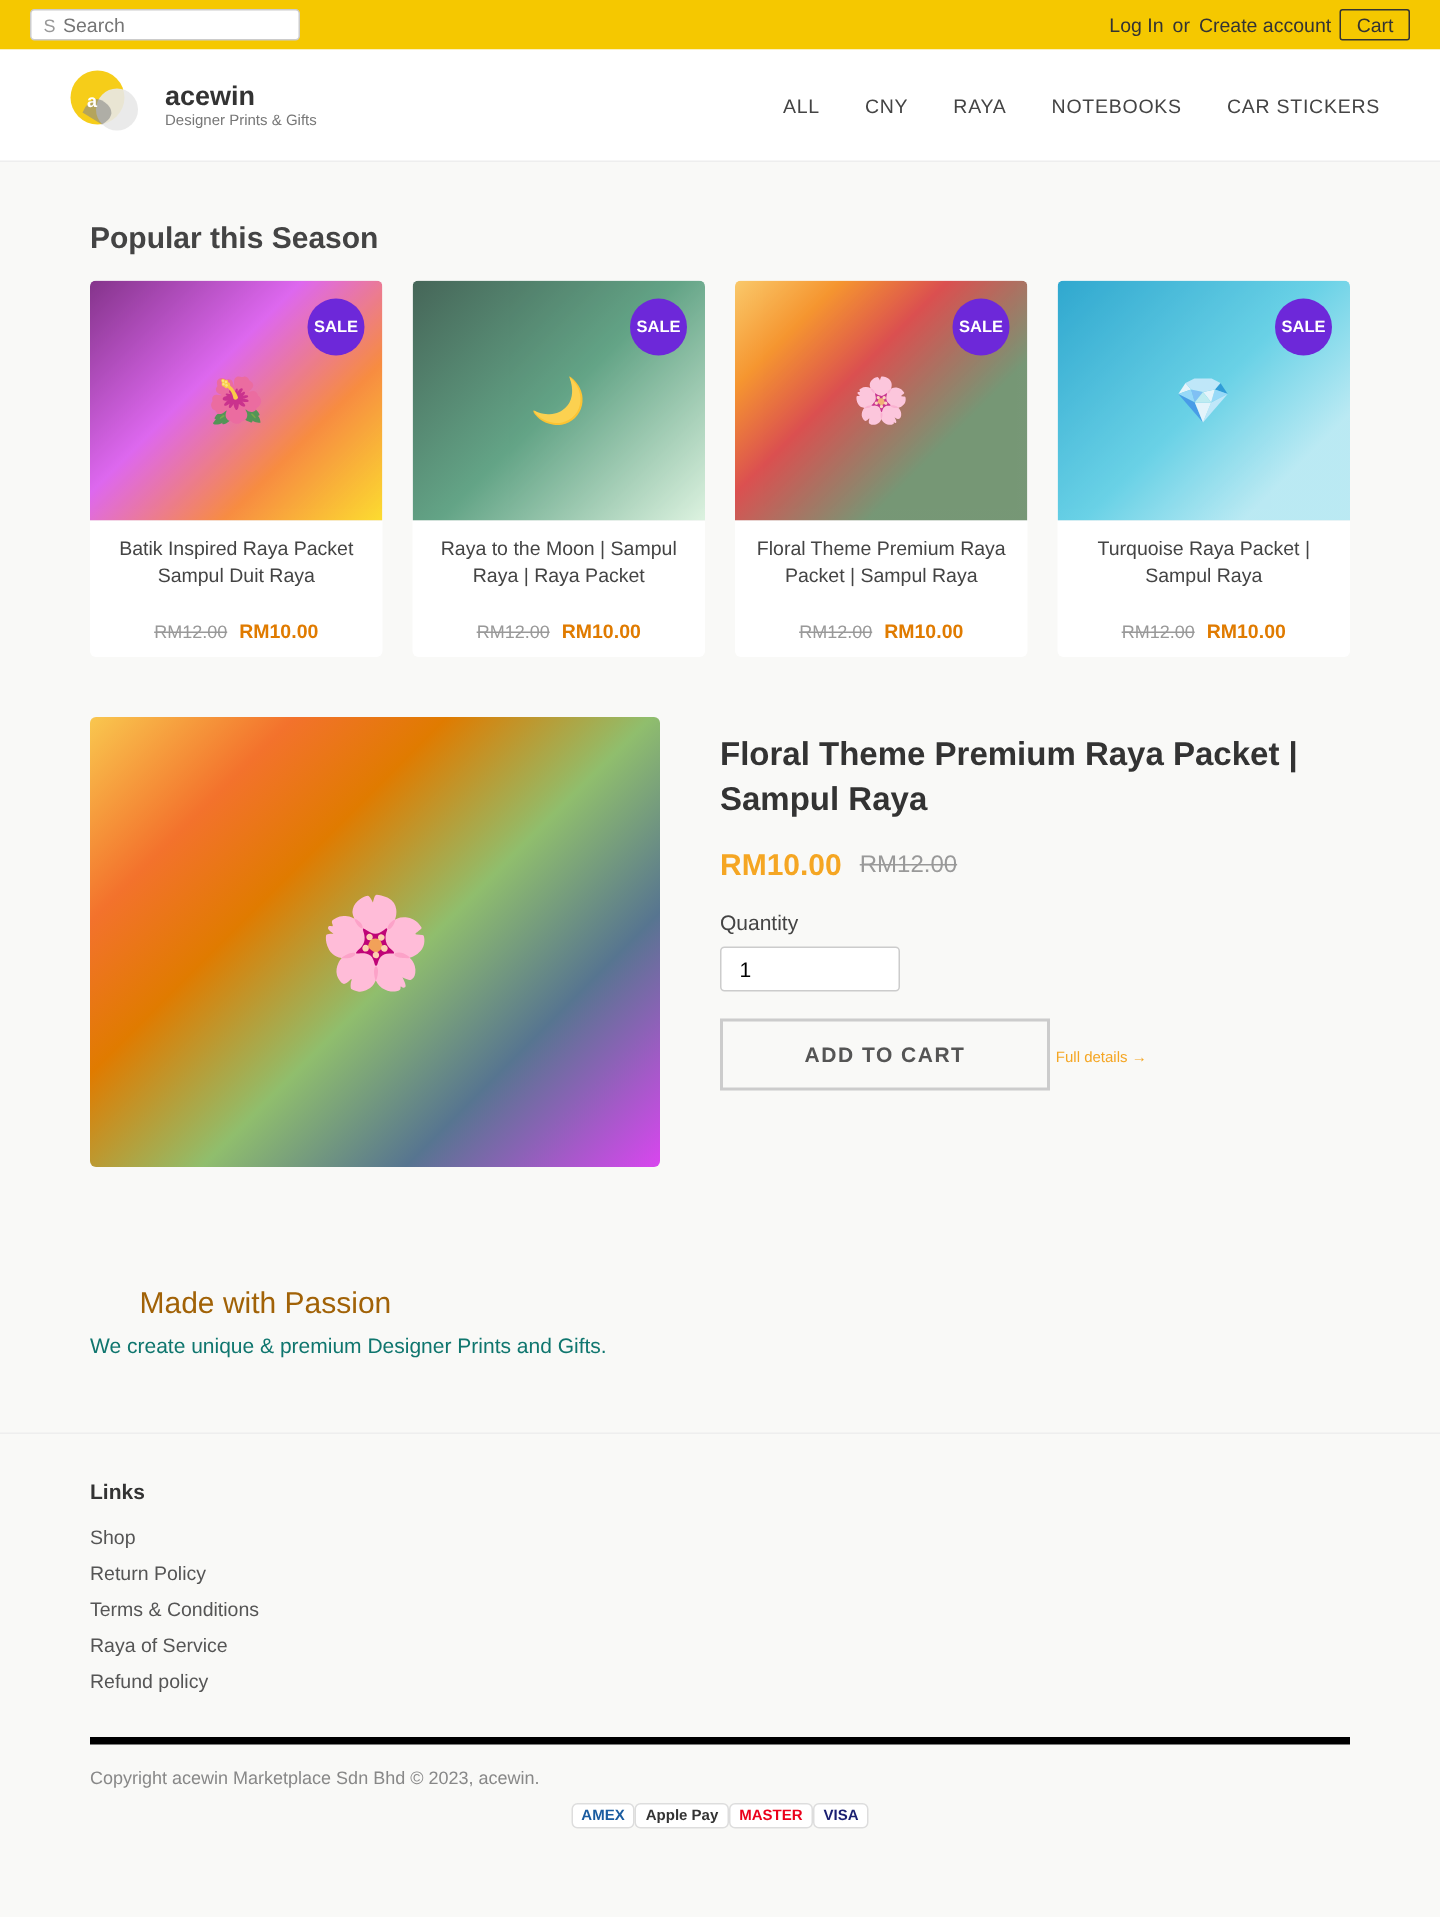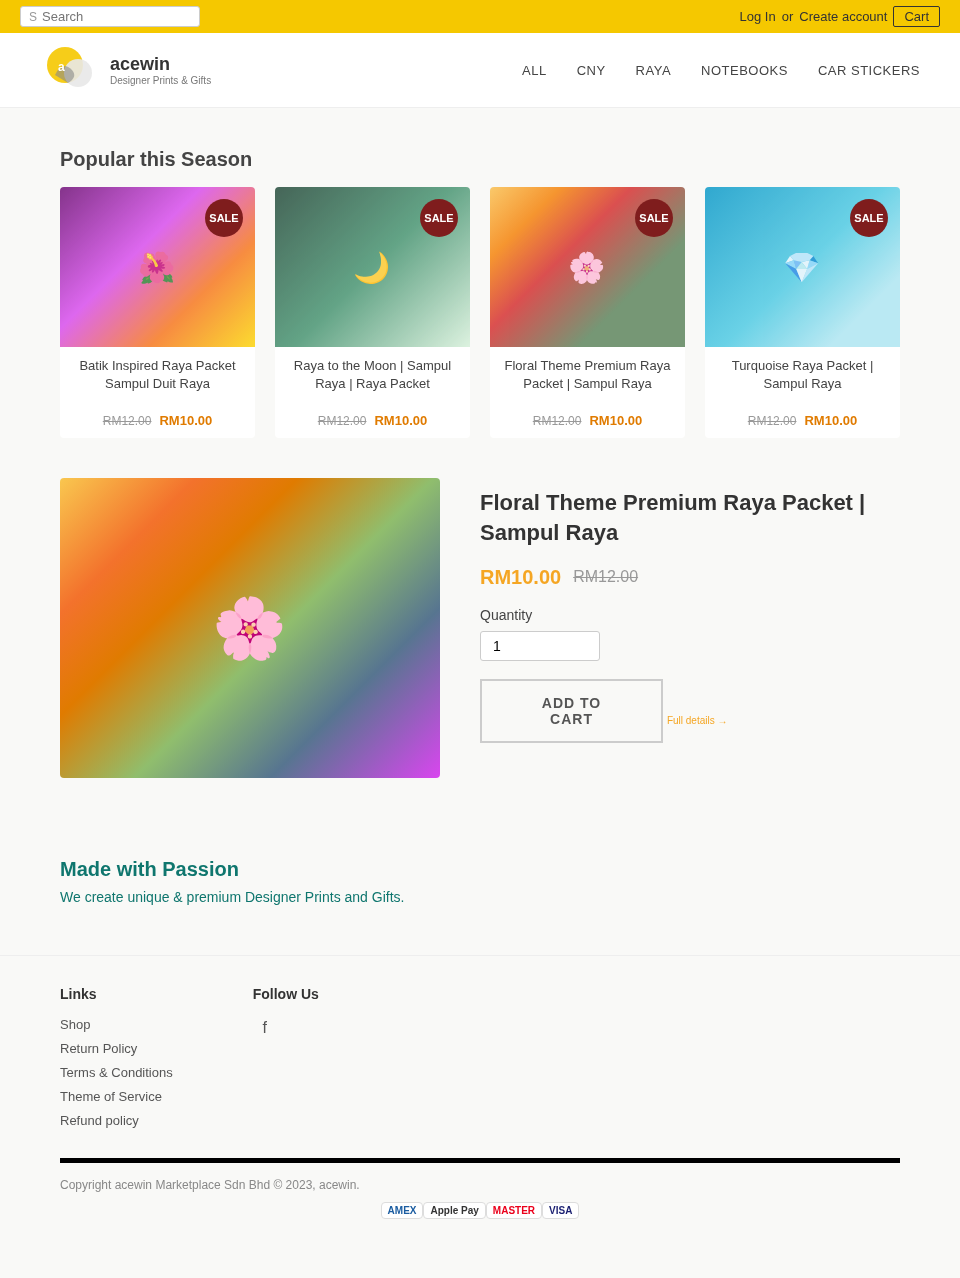--- a/index.html
+++ b/index.html
@@ -121,21 +121,21 @@
       width: 100%;
       height: 160px;
       position: relative;
       overflow: hidden;
       background: #f0f0f0;
     }
     .sale-badge {
       position: absolute;
       top: 12px;
       right: 12px;
-      background: #7f1d1d;
+      background: #6d28d9;
       color: #fff;
       font-size: 11px;
       font-weight: bold;
       padding: 4px 8px;
       border-radius: 50%;
       width: 38px;
       height: 38px;
       display: flex;
       align-items: center;
       justify-content: center;
@@ -227,40 +227,41 @@
     }
     .add-to-cart-btn {
       background: transparent;
       border: 2px solid #ccc;
       padding: 14px 40px;
       font-size: 14px;
       font-weight: 600;
       letter-spacing: 1px;
       cursor: pointer;
       color: #555;
-      width: 183px;
+      width: 220px;
       text-align: center;
       margin-bottom: 30px;
     }
     .full-details-link {
       color: #f5a623;
       text-decoration: none;
       font-size: 10px;
     }
 
     
     .passion-section {
       padding: 30px 0 10px 0;
       margin-bottom: 20px;
     }
     .passion-title {
       font-size: 20px;
-      font-weight: 700;
-      color: #0f766e;
+      font-weight: 400;
+      color: #a16207;
       margin-bottom: 8px;
+      margin-left: 33px;
     }
     .passion-desc {
       font-size: 14px;
       color: #0f766e;
     }
 
     
     .footer {
       background: #f9f9f7;
       padding: 30px 60px 20px 60px;
@@ -479,27 +480,23 @@
 </div>
 
 <div class="footer">
   <div class="footer-top">
     <div>
       <div class="footer-col-title">Links</div>
       <ul class="footer-links">
         <li><a href="#">Shop</a></li>
         <li><a href="#">Return Policy</a></li>
         <li><a href="#">Terms &amp; Conditions</a></li>
-        <li><a href="#">Theme of Service</a></li>
+        <li><a href="#">Raya of Service</a></li>
         <li><a href="#">Refund policy</a></li>
       </ul>
-    </div>
-    <div>
-      <div class="footer-col-title">Follow Us</div>
-      <a href="#" class="social-icon-fb">f</a>
     </div>
   </div>
   <div class="footer-bottom">
     <div>Copyright acewin Marketplace Sdn Bhd © 2023, acewin.</div>
     <div class="payment-icons">
       <span class="payment-icon amex">AMEX</span>
       <span class="payment-icon apple">Apple Pay</span>
       <span class="payment-icon master">MASTER</span>
       <span class="payment-icon visa">VISA</span>
     </div>

